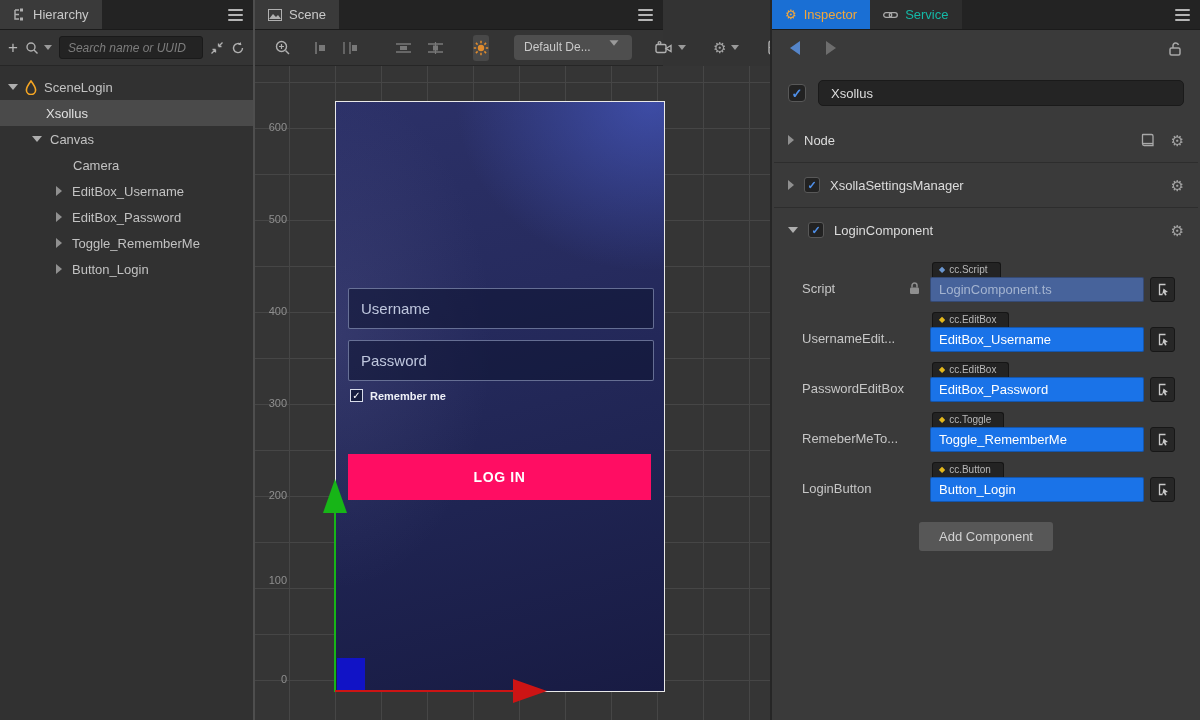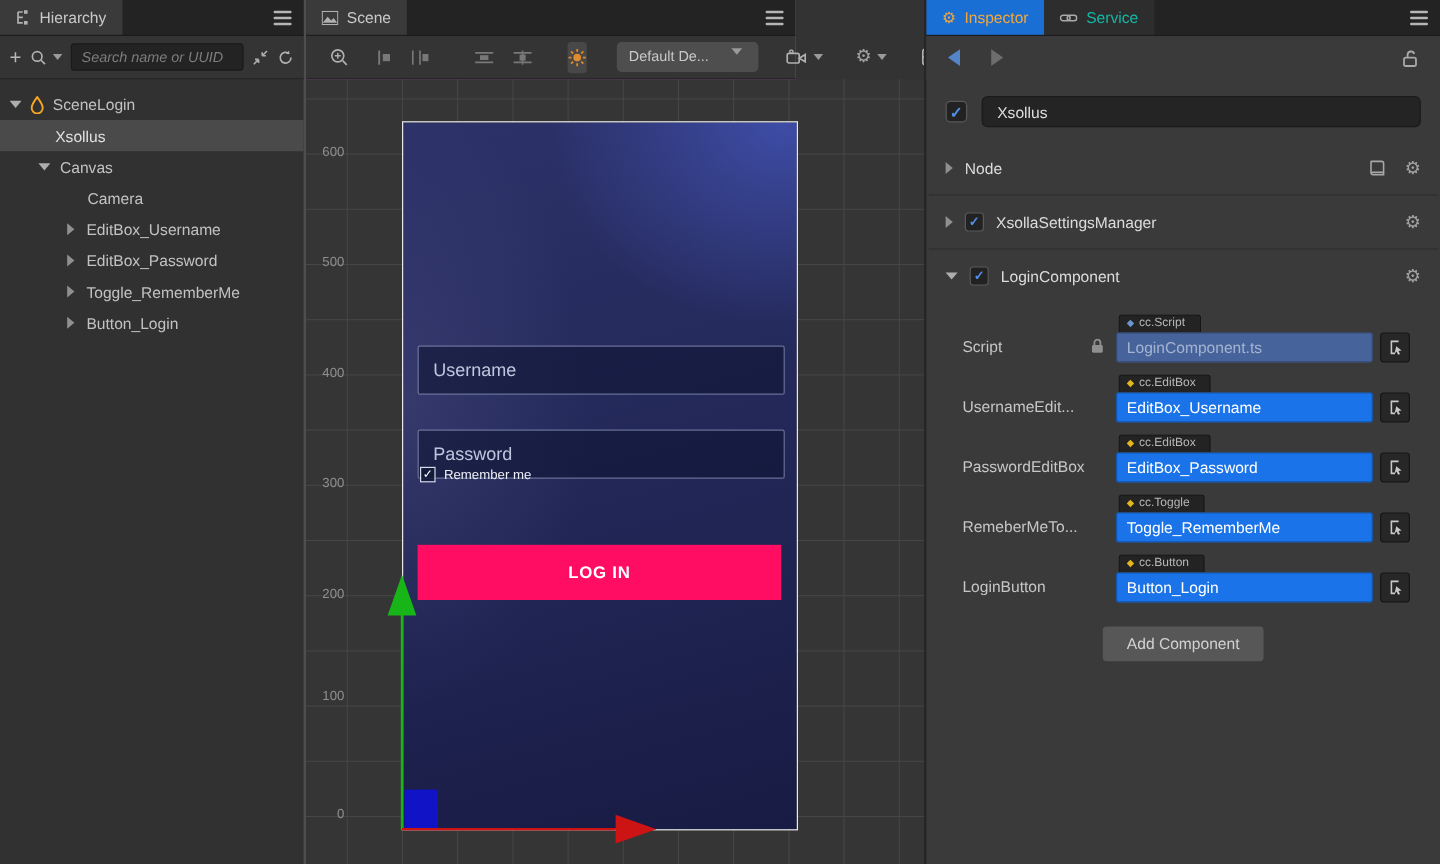--- a/index.html
+++ b/index.html
@@ -47,21 +47,21 @@
   #game-canvas{position:absolute;left:80px;top:35px;width:330px;height:591px;border:1px solid #e9e9e9;
     background:
       radial-gradient(300px 260px at 96% 0%,rgba(72,92,200,.65),rgba(72,92,200,0) 65%),
       radial-gradient(260px 420px at 0% 40%,rgba(120,120,170,.18),rgba(120,120,170,0) 60%),
       linear-gradient(165deg,#2c3168 0%,#262b5e 35%,#1f2452 65%,#181b43 100%)}
   .edit-field{position:absolute;left:12px;width:306px;height:41px;border:1px solid rgba(165,178,215,.55);border-radius:2px;
     background:rgba(12,19,48,.55);display:flex;align-items:center;padding:0 12px;color:#bfc7de;font-size:15px;cursor:text}
   .remember-row{position:absolute;left:14px;top:287px;display:flex;align-items:center;gap:7px;cursor:pointer}
   .remember-box{width:13px;height:13px;background:rgba(18,26,58,.85);border:1px solid #d8dcea;display:flex;align-items:center;justify-content:center;
     color:#fff;font-size:10px;line-height:1}
-  .remember-label{color:#eef0f7;font-size:11px;font-weight:normal}
+  .remember-label{color:#eef0f7;font-size:11px;font-weight:bold}
   .login-btn{position:absolute;left:12px;top:309px;width:303px;height:46px;display:flex;align-items:center;justify-content:center;
     color:#fff;font-size:14px;font-weight:bold;letter-spacing:.6px;cursor:pointer}
 
   .axis-line{position:absolute;z-index:5}
   #y-axis-line{left:79px;top:446px;width:2px;height:180px;background:#17b517}
   #y-axis-arrow{position:absolute;left:68px;top:413px;width:0;height:0;z-index:6;cursor:pointer;
     border-left:12px solid transparent;border-right:12px solid transparent;border-bottom:34px solid #17b517}
   #x-axis-line{left:80px;top:624px;width:178px;height:2px;background:#cd1414}
   #x-axis-arrow{position:absolute;left:258px;top:613px;width:0;height:0;z-index:6;cursor:pointer;
     border-top:12px solid transparent;border-bottom:12px solid transparent;border-left:34px solid #cd1414}
@@ -278,21 +278,21 @@
       <span class="ruler-label" style="top:239px">400</span>
       <span class="ruler-label" style="top:331px">300</span>
       <span class="ruler-label" style="top:423px">200</span>
       <span class="ruler-label" style="top:508px">100</span>
       <span class="ruler-label" style="top:607px">0</span>
 
       <div id="game-canvas">
         <div class="edit-field" style="top:186px">
           <span>Username</span>
         </div>
-        <div class="edit-field" style="top:256px">
+        <div class="edit-field" style="top:238px">
           <span>Password</span>
         </div>
         <div class="remember-row">
           <span class="remember-box">
               <span>✓</span>
             </span>
           <span class="remember-label">Remember me</span>
         </div>
         <div class="login-btn" id="login-btn" style="background: rgb(255, 13, 99); margin-top: 43px;">
           <span>LOG IN</span>

